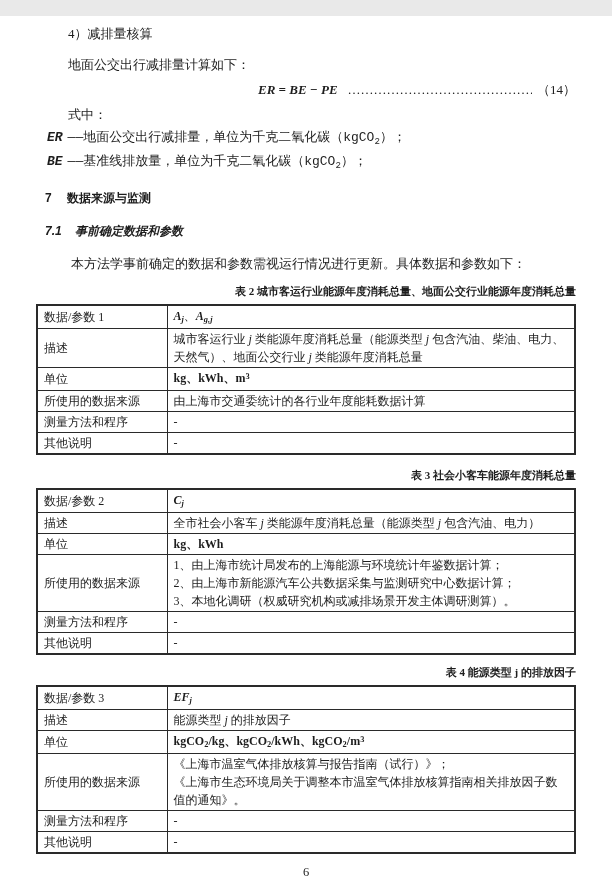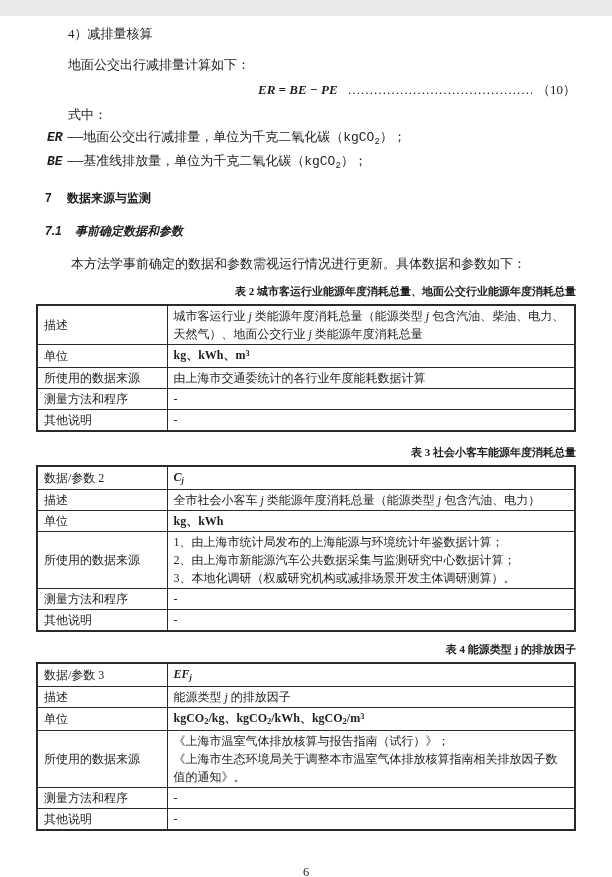--- a/index.html
+++ b/index.html
@@ -87,21 +87,21 @@
 
 <div class="page">
 
   <p class="h-item">4）减排量核算</p>
 
   <p class="lead">地面公交出行减排量计算如下：</p>
 
   <div class="eqrow">
     <span class="eq-body">ER = BE − PE</span>
     <span class="eq-dots">…………………………………………………</span>
-    <span class="eq-num">（10）</span>
+    <span class="eq-num">（14）</span>
   </div>
 
   <p class="where">式中：</p>
 
   <p class="term">
     <span class="sym">ER</span><span>——</span><span><span>地面公交出行减排量，单位为千克二氧化碳（kgCO</span><span class="sb">2</span><span>）；</span></span>
   </p>
   <p class="term">
     <span class="sym">BE</span><span>——</span><span><span>基准线排放量，单位为千克二氧化碳（kgCO</span><span class="sb">2</span><span>）；</span></span>
   </p>
@@ -113,20 +113,26 @@
   <h3 class="sub-h">
     <span class="num">7.1</span><span>事前确定数据和参数</span>
   </h3>
 
   <p class="para">本方法学事前确定的数据和参数需视运行情况进行更新。具体数据和参数如下：</p>
 
   <div class="tcap tcap2">表 2 城市客运行业能源年度消耗总量、地面公交行业能源年度消耗总量</div>
   <table class="ptable">
     <tbody>
         <tr>
+          <td class="c1">数据/参数 1</td>
+          <td class="c2">
+            <div class="cell-line"><span class="it bd">A</span><span class="it bd sb">j</span><span>、</span><span class="it bd">A</span><span class="it bd sb">g,j</span></div>
+          </td>
+        </tr>
+        <tr>
           <td class="c1">描述</td>
           <td class="c2">
             <div class="cell-line"><span>城市客运行业</span><span class="it"> j </span><span>类能源年度消耗总量（能源类型</span><span class="it"> j </span><span>包含汽油、柴油、电力、天然气）、地面公交行业</span><span class="it"> j </span><span>类能源年度消耗总量</span></div>
           </td>
         </tr>
         <tr>
           <td class="c1">单位</td>
           <td class="c2">
             <div class="cell-line"><span class="bd">kg、kWh、m</span><span class="bd sp">3</span></div>
           </td>

